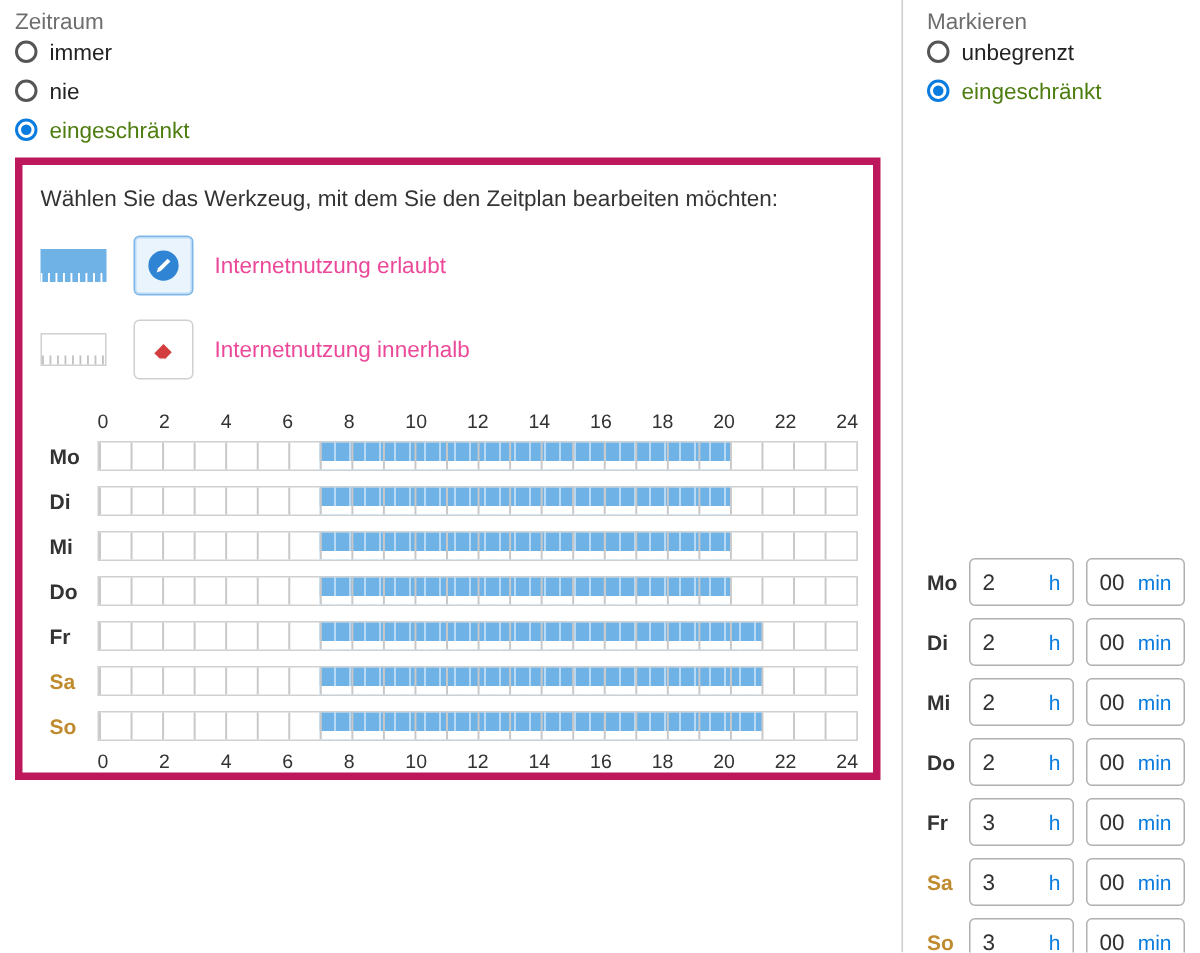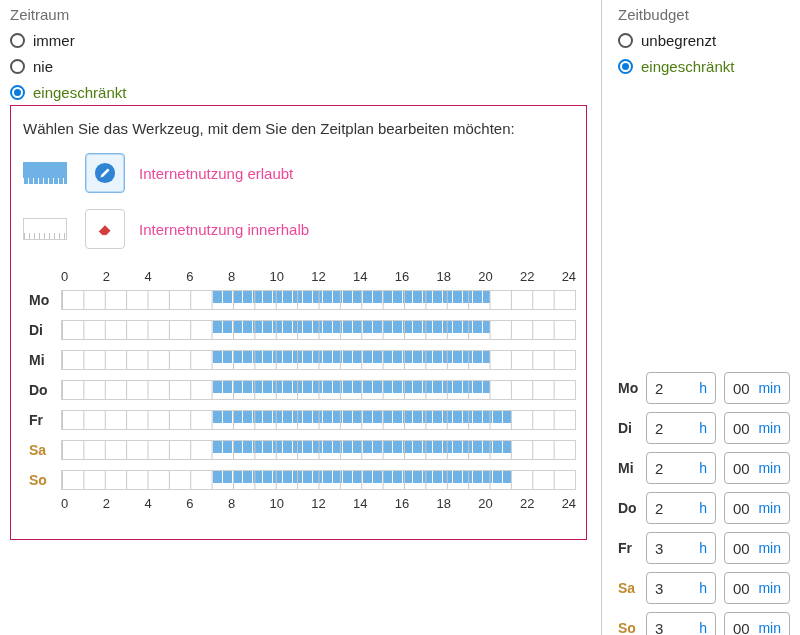--- a/index.html
+++ b/index.html
@@ -29,21 +29,20 @@
   padding:6px 10px 10px 16px;
 }
 .section-title{
   color:#6e6e6e;
   font-size:15px;
   margin-bottom:4px;
 }
 
 .radio-row{
   display:flex;
-  align-items:center;
   height:26px;
   cursor:pointer;
 }
 .radio-outer{
   width:15px;height:15px;
   border:2px solid #555;
   border-radius:50%;
   position:relative;
   margin-right:8px;
   flex-shrink:0;
@@ -61,22 +60,22 @@
 .radio-label.sel{color:#4d7c0f}
 
 .explain{
   font-size:15px;
   color:#333;
   line-height:1.35;
   margin:10px 0 12px 0;
 }
 
 .sched-card{
-  border:1px solid #be185d;
-  padding:14px 10px 28px 12px;
+  border:5px solid #be185d;
+  padding:14px 10px 0 12px;
 }
 .sched-intro{font-size:15px;color:#333;margin-bottom:16px}
 
 .tool-row{display:flex;align-items:center;margin-bottom:16px}
 .swatch{
   width:44px;height:22px;
   margin-right:18px;
   position:relative;
   flex-shrink:0;
 }
@@ -321,21 +320,21 @@
             <span>22</span>
             <span style="flex: 0 0 14px; text-align: right;">24</span>
           </div>
       </div>
 
     </div>
   </div>
 
   <div class="budget-pane">
 
-    <div class="section-title">Zeitbudget</div>
+    <div class="section-title">Markieren</div>
 
     <div class="radio-row">
       <div class="radio-outer"></div>
       <div class="radio-label">unbegrenzt</div>
     </div>
     <div class="radio-row">
       <div class="radio-outer sel"></div>
       <div class="radio-label sel">eingeschränkt</div>
     </div>
 

